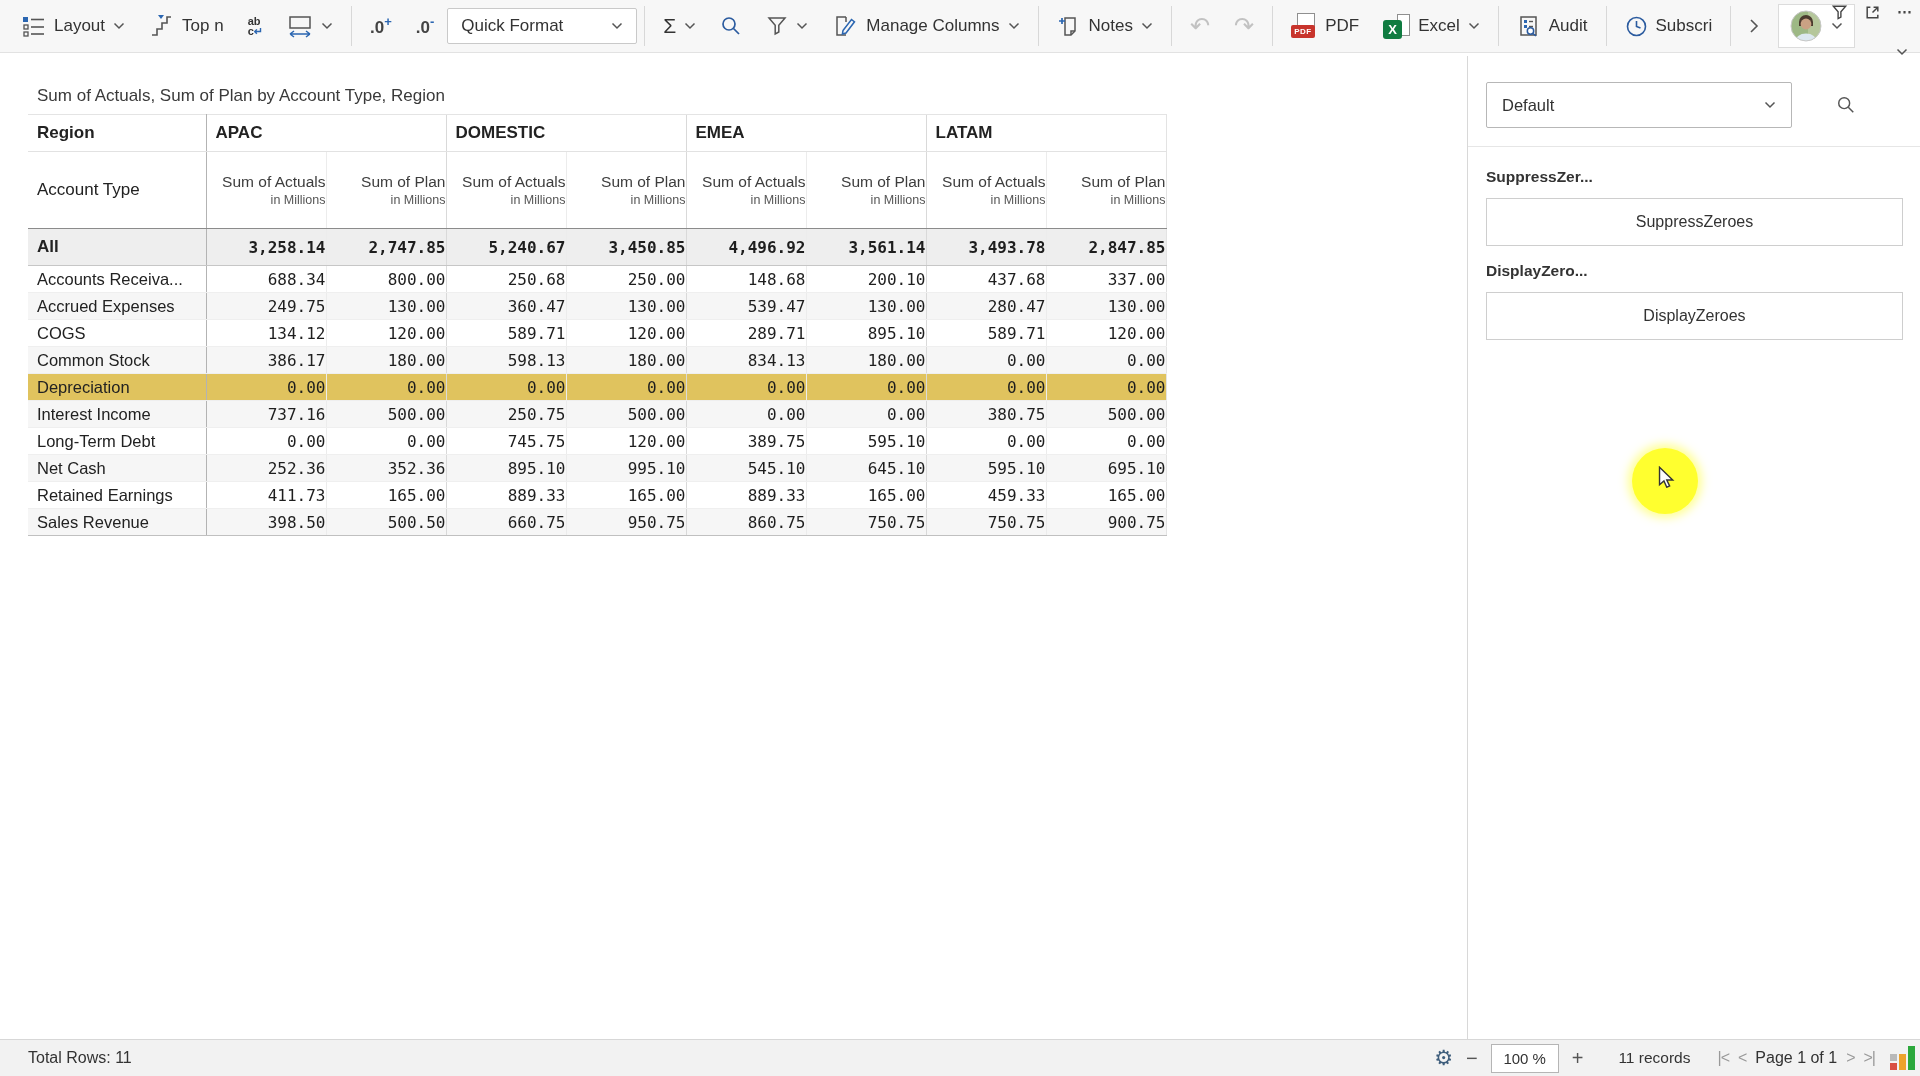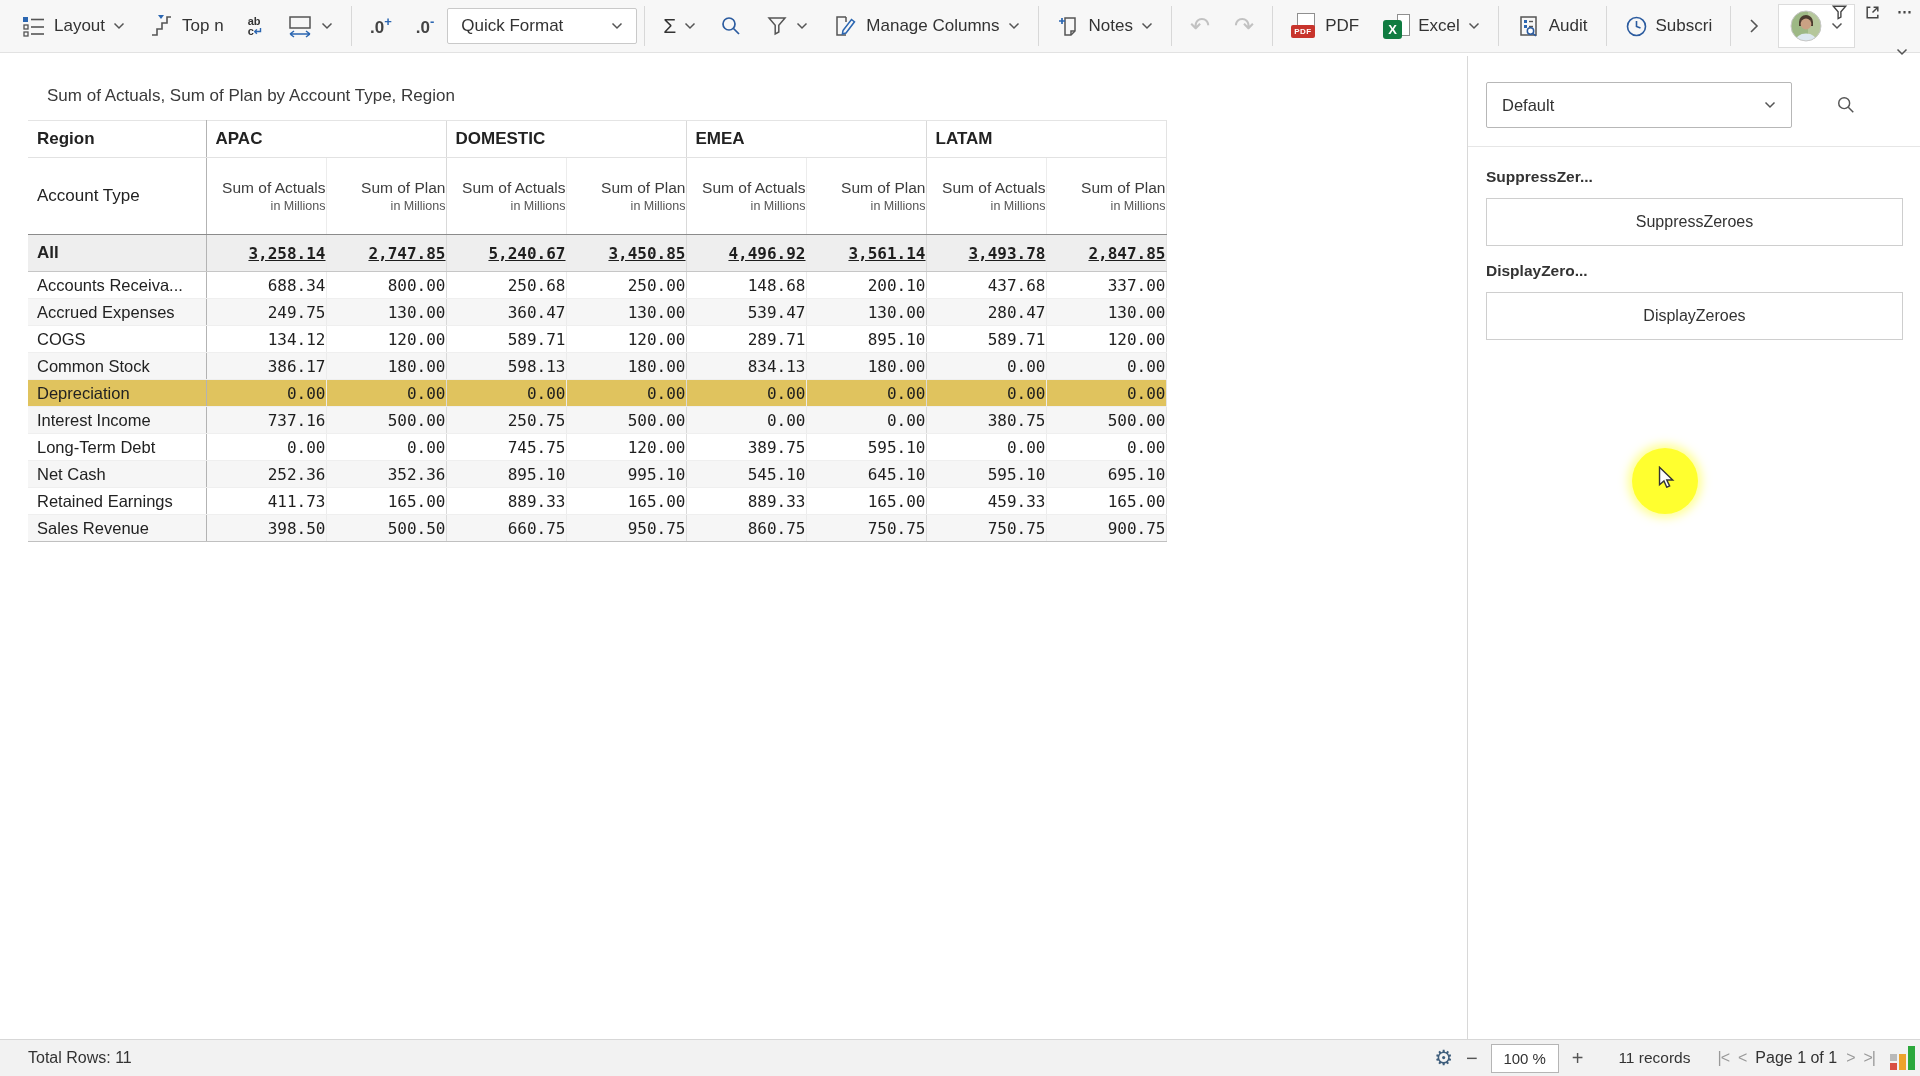--- a/index.html
+++ b/index.html
@@ -37,39 +37,39 @@
   .pdficon .badge { position:absolute; left:0; bottom:1px; background:#c8342c; color:#fff; font-size:8px; font-weight:bold; padding:2px 3px; border-radius:2px; letter-spacing:0.5px; }
   .xlicon { position:relative; width:27px; height:25px; }
   .xlicon .page { position:absolute; top:0; right:0; width:13px; height:22px; background:#fff; border:1.4px solid #8f8f8f; }
   .xlicon .sq { position:absolute; left:0; bottom:0; width:19px; height:19px; background:#107c41; border-radius:3px; color:#fff; font-weight:bold; font-size:13px; display:flex; align-items:center; justify-content:center; }
   .avatar-box { display:flex; align-items:center; gap:9px; background:#fff; border:1px solid #dcdcdc; height:44px; padding:0 11px; margin-left:6px; }
   .corner-icons { position:absolute; top:3px; right:8px; display:flex; gap:16px; align-items:center; color:#444; }
   .corner-chev { position:absolute; top:42px; right:12px; }
 
   
   .main { position:absolute; top:56px; left:0; width:1467px; bottom:37px; background:#fff; }
-  .view-title { margin:30px 0 0 47px; font-size:17px; color:#3a3a3a; }
-
-  table.pivot { border-collapse:collapse; table-layout:fixed; margin:14px 0 0 28px; }
+  .view-title { margin:30px 0 0 37px; font-size:17px; color:#3a3a3a; }
+
+  table.pivot { border-collapse:collapse; table-layout:fixed; margin:8px 0 0 28px; }
   .pivot th, .pivot td { font-weight:normal; white-space:nowrap; overflow:hidden; padding:0; }
   .pivot .lblcol { border-right:1px solid #b3b3b3; text-align:left; padding-left:9px; }
   tr.rrow > * { height:37px; border-top:1px solid #e4e4e4; border-bottom:1px solid #e2e2e2; font-size:17px; font-weight:bold; color:#222; text-align:left; padding-left:9px; }
   tr.rrow .region-cell + .region-cell { border-left:1px solid #d9d9d9; }
   tr.mrow > * { height:77px; border-bottom:1px solid #8b8b8b; vertical-align:middle; }
   tr.mrow .corner2 { font-size:17px; font-weight:normal; color:#222; }
   .measure-cell { text-align:right; padding-right:12px; }
   tr.mrow th:nth-child(even):not(:nth-child(2)) { border-left:1px solid #d9d9d9; }
   tr.mrow th:nth-child(odd):not(:first-child) { border-left:1px solid #ececec; }
   .mlabel { font-size:15.5px; color:#3d3d3d; line-height:1.22; white-space:normal; }
   .msub { font-size:12.5px; color:#555; margin-top:1px; }
 
   tbody tr { height:27px; }
   tbody tr.total { height:37px; }
   tbody tr.total > * { background:#eeeeee; font-weight:bold; border-bottom:1px solid #c6c6c6; }
-  tbody tr.total .num { font-size:16px;text-decoration:underline; }
+  tbody tr.total .num { font-size:16px; }
   tbody tr.total .lblcol { font-size:17px; }
   tbody tr.data:nth-child(odd) > * { background:#f6f6f6; }
   tbody tr > * { border-bottom:1px solid #efefef; }
   tbody tr:last-child > * { border-bottom:1px solid #c0c0c0; }
   tbody tr.hl > * { background:#e0c35e !important; }
   td.num:nth-child(even):not(:nth-child(2)) { border-left:1px solid #d9d9d9; }
   td.num:nth-child(odd):not(:first-child) { border-left:1px solid #ececec; }
   .pivot tr > *:last-child { border-right:1px solid #e3e3e3; }
   .num { font-family:"DejaVu Sans Mono", monospace; font-size:16px; color:#1e1e1e; text-align:right; padding-right:12px; }
   .rowlabel { font-size:16.5px; color:#222; }

